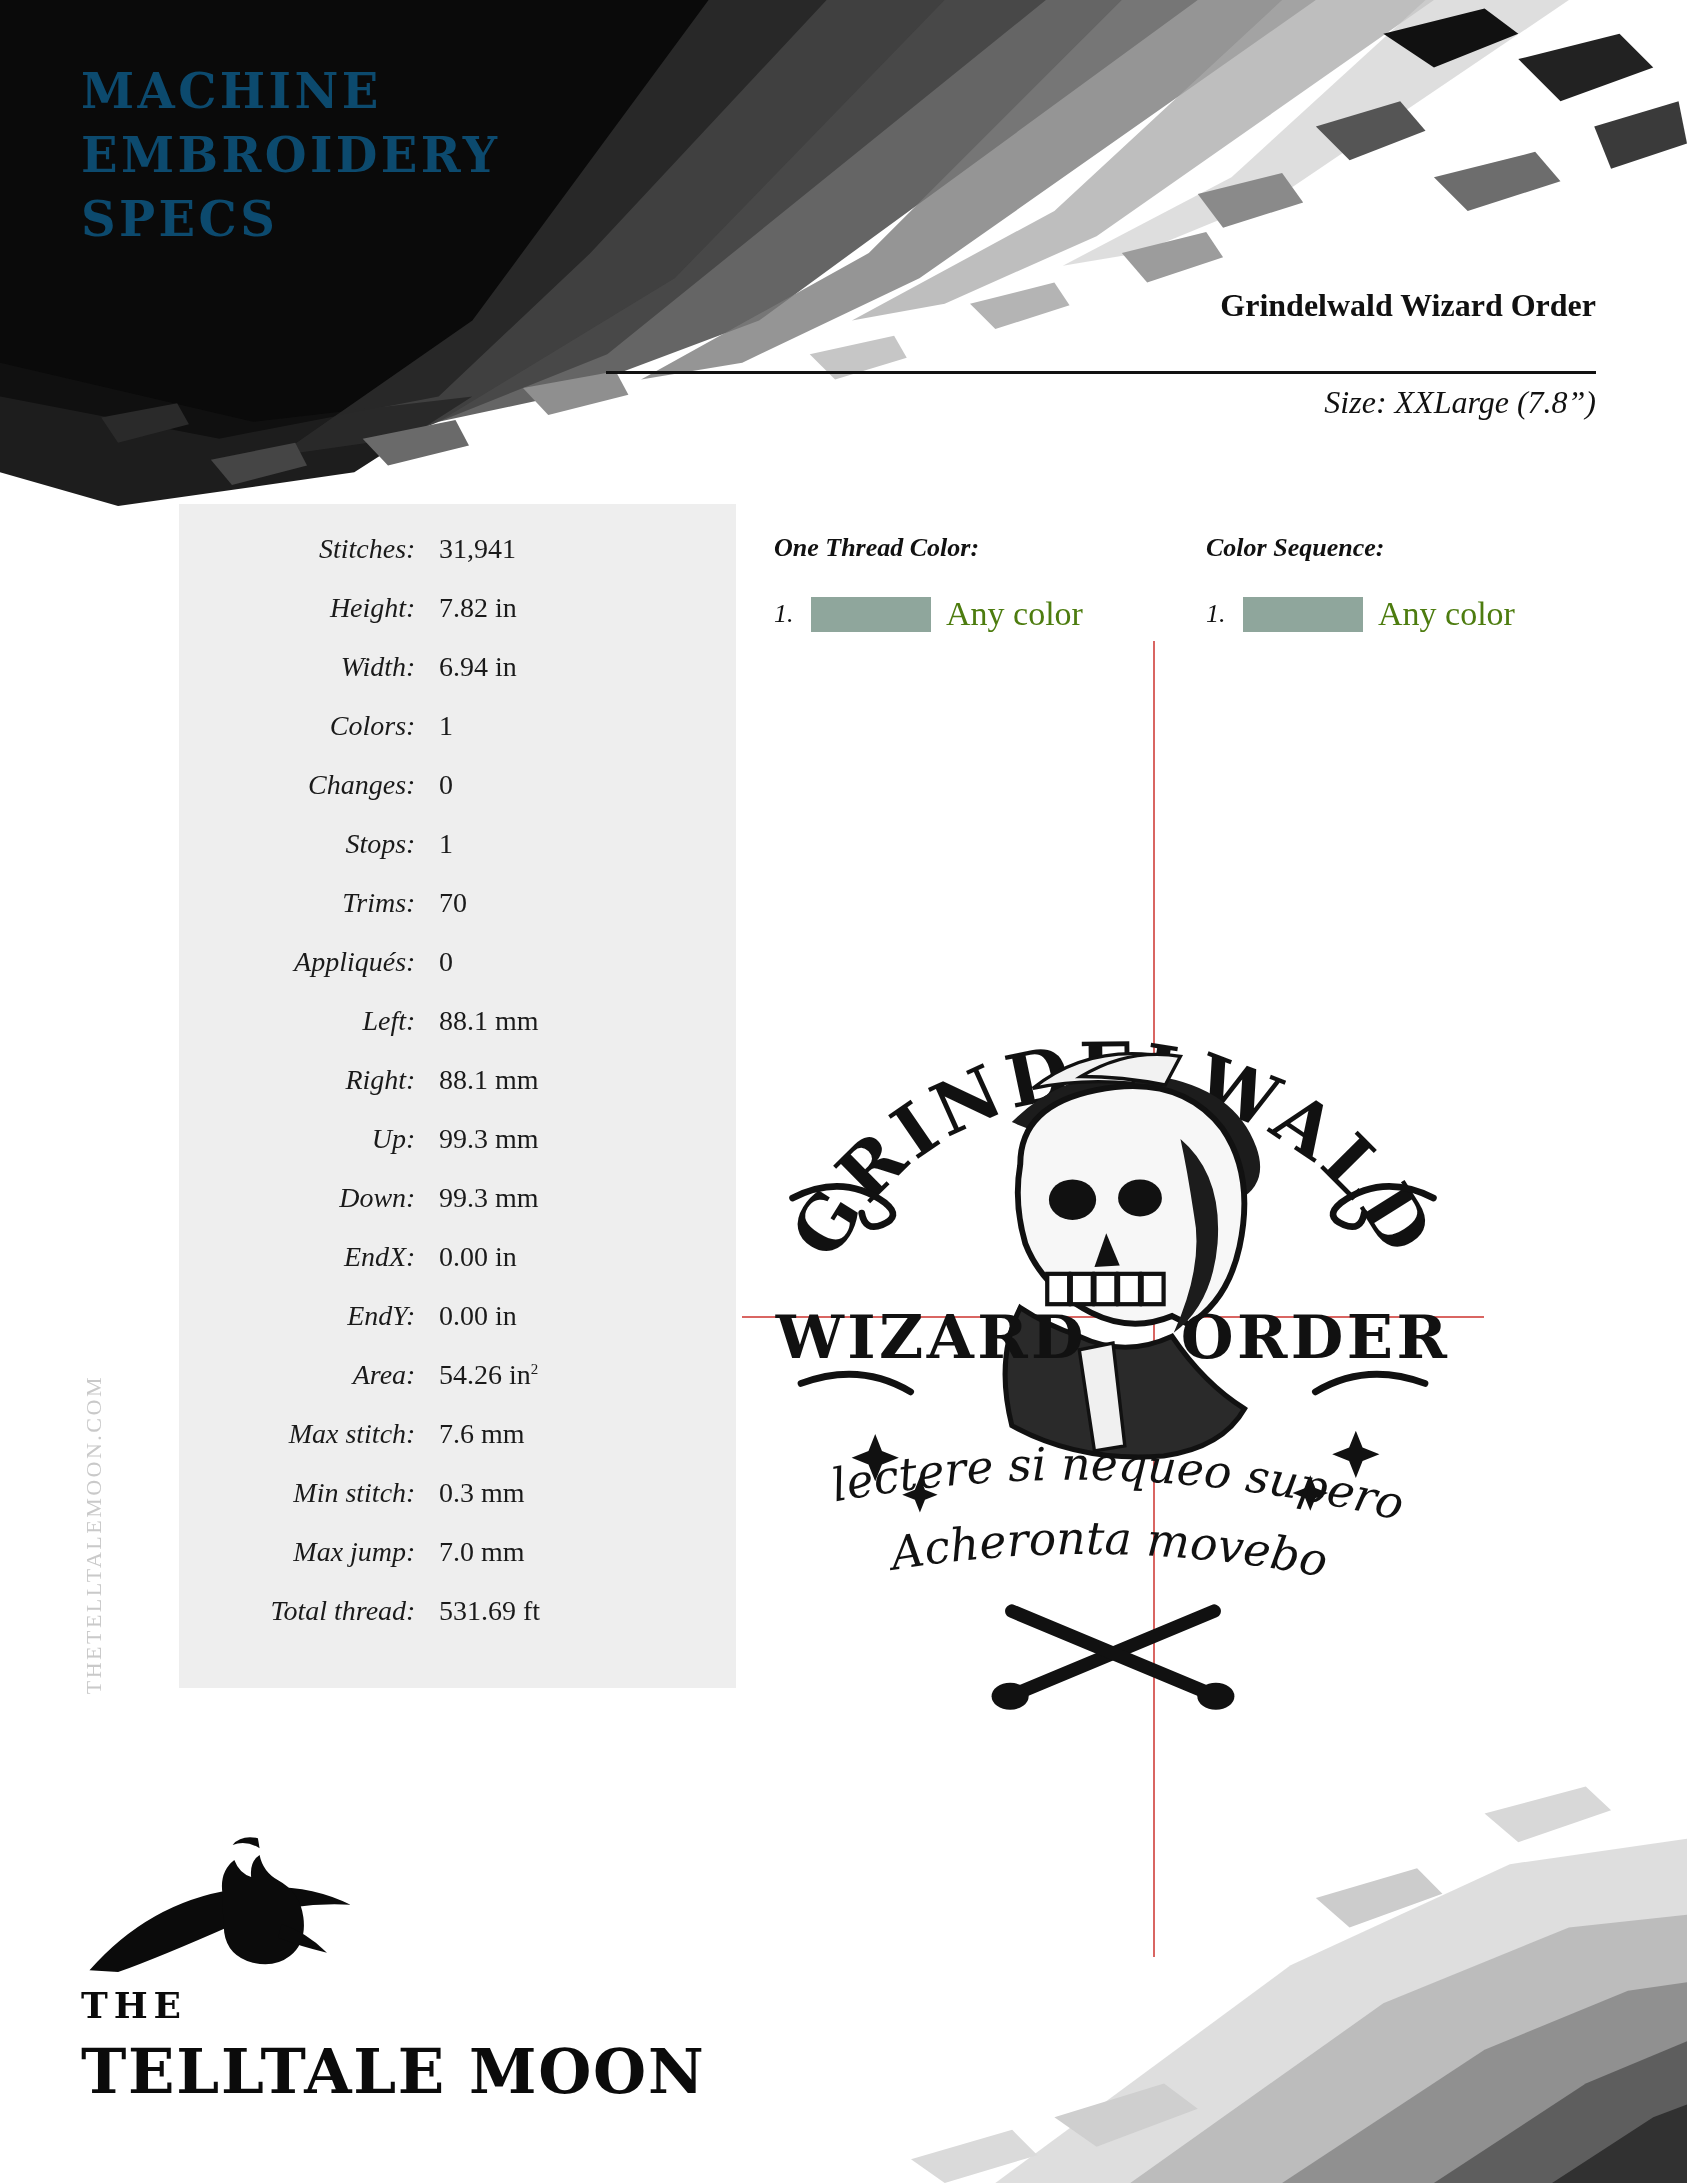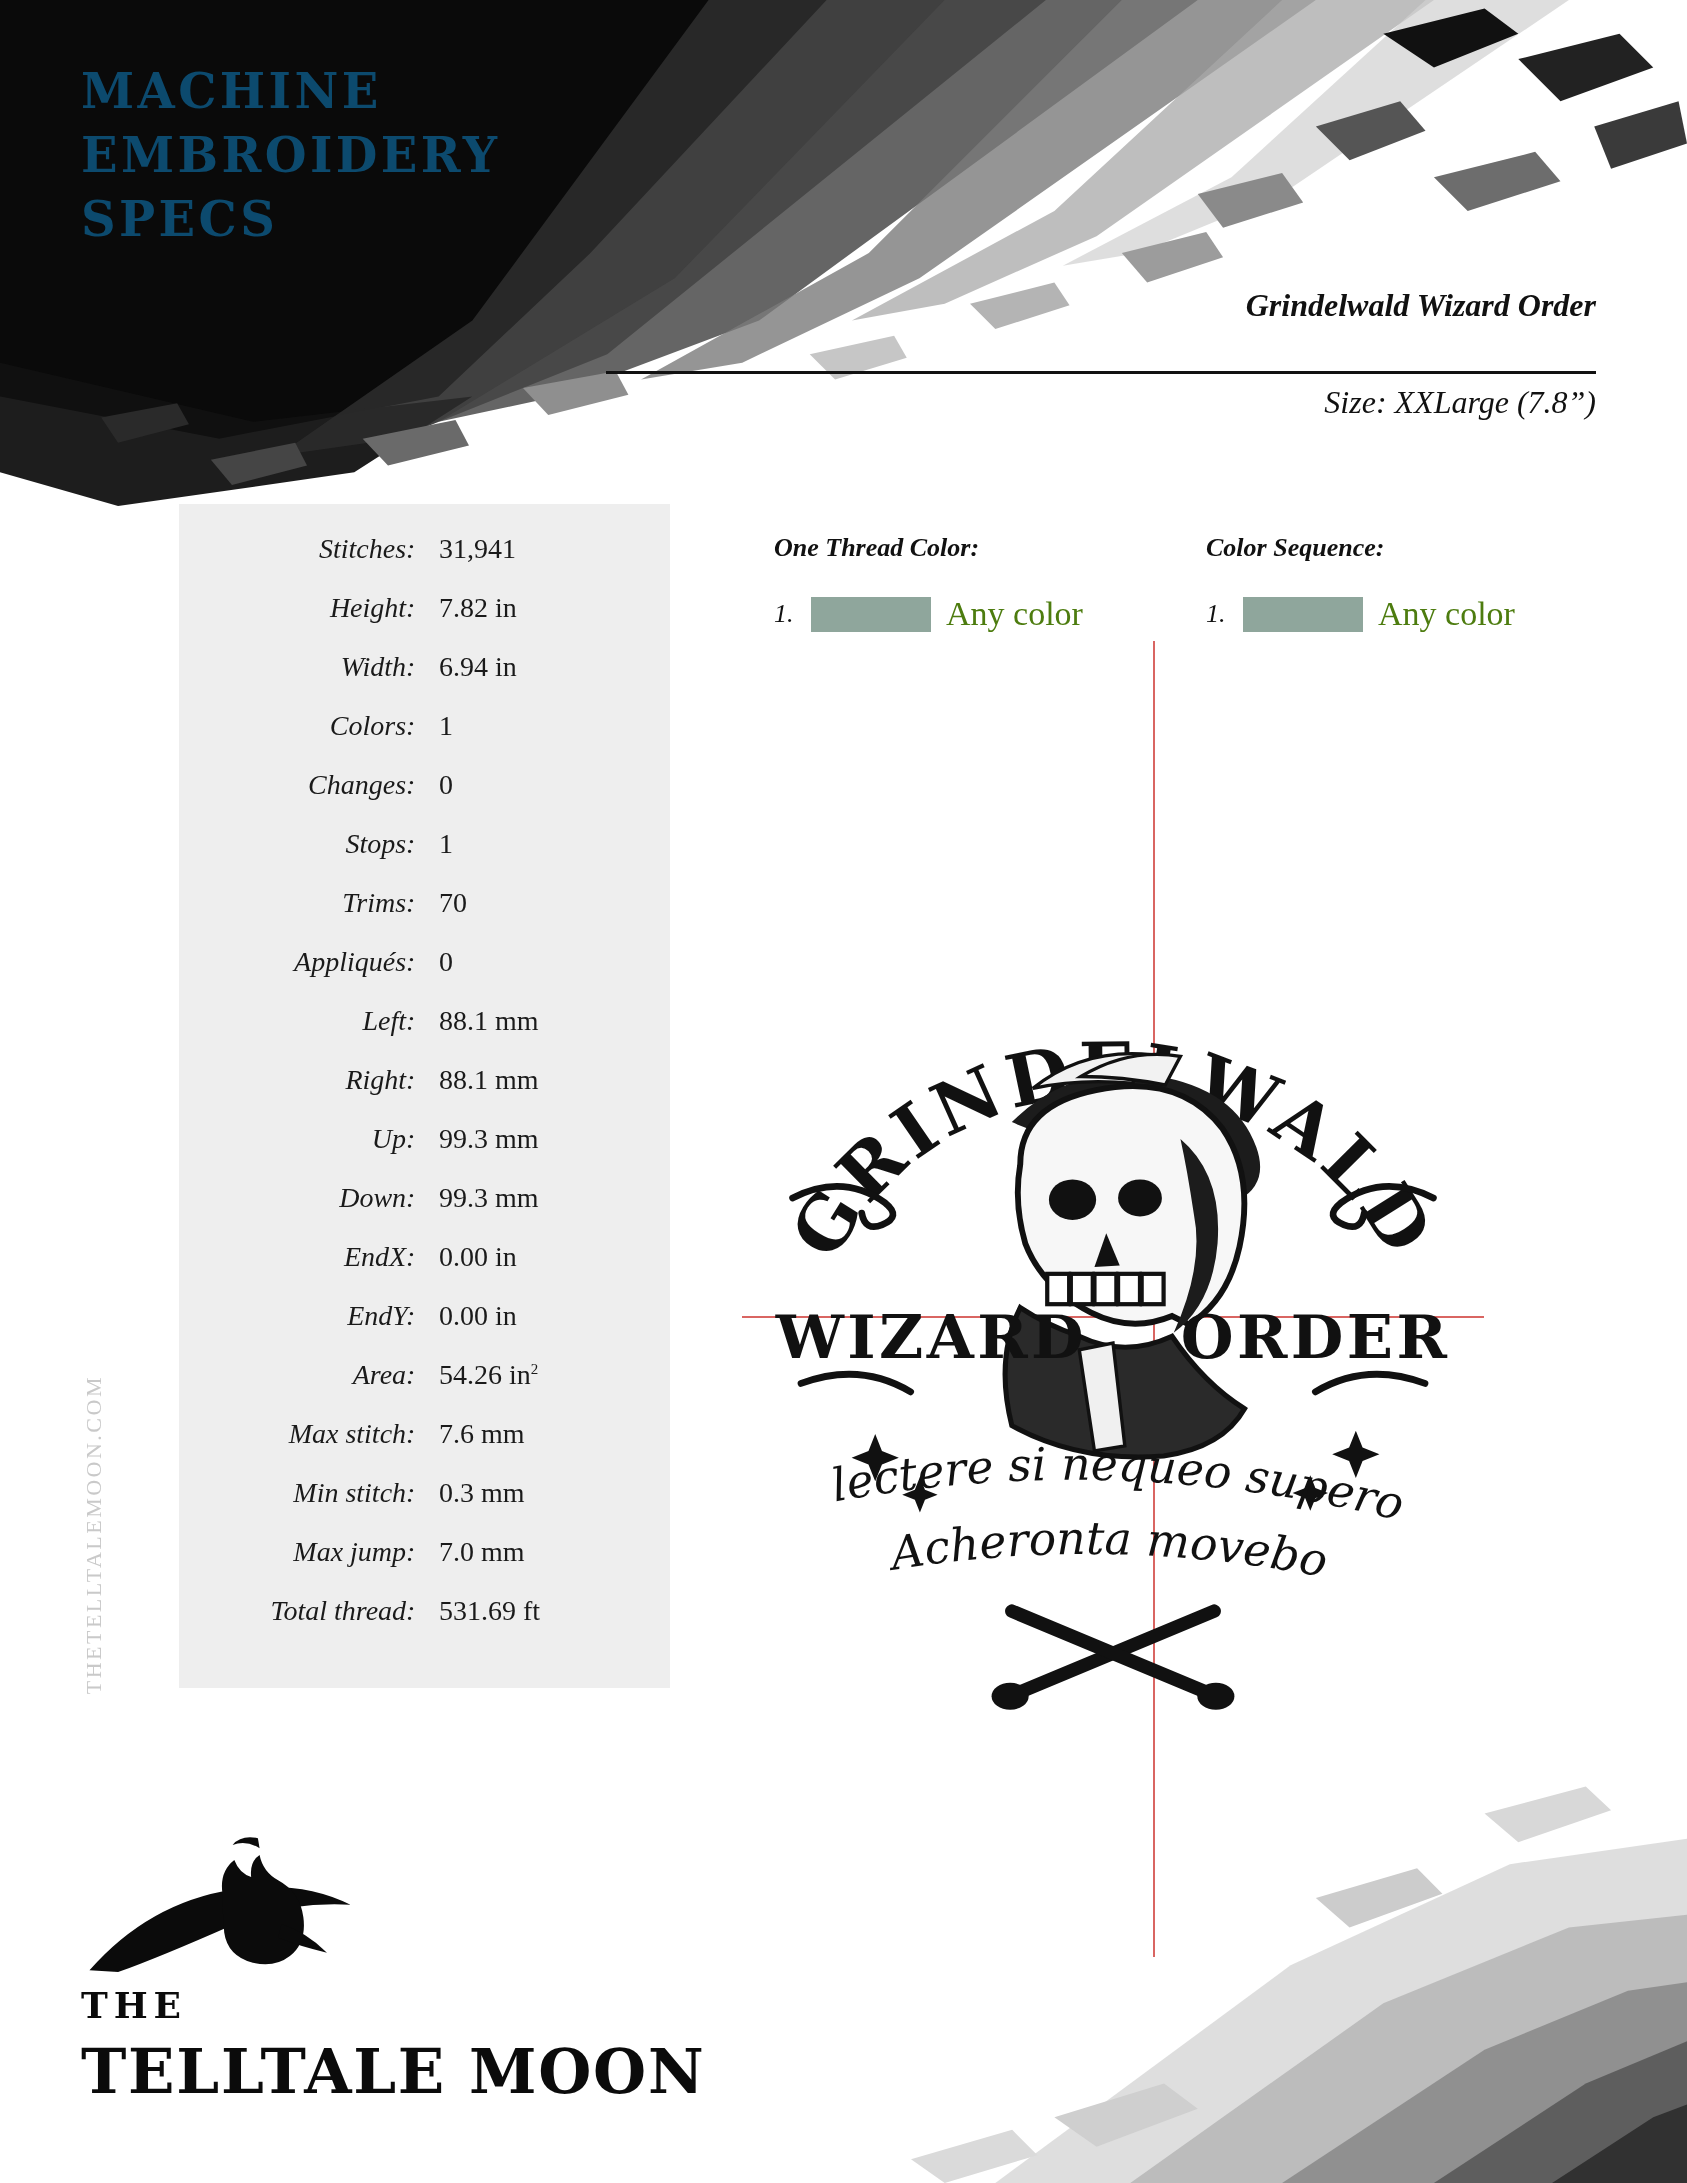--- a/index.html
+++ b/index.html
@@ -34,21 +34,20 @@
     z-index: 5;
     text-transform: uppercase;
   }
   .doc-title div { white-space: nowrap; }
 
   .design-name {
     position: absolute;
     right: 91px;
     top: 287px;
     font-size: 32px;
-    font-style: italic;
     font-weight: bold;
     color: #111;
     z-index: 5;
     text-align: right;
   }
   .name-rule {
     position: absolute;
     left: 606px;
     right: 91px;
     top: 371px;
@@ -66,21 +65,21 @@
     color: #111;
     z-index: 5;
     text-align: right;
   }
 
   
   .specs-panel {
     position: absolute;
     left: 179px;
     top: 504px;
-    width: 491px;
+    width: 557px;
     background: #eeeeee;
     padding: 29px 34px 34px 34px;
     z-index: 5;
   }
   .spec-row {
     display: flex;
     align-items: baseline;
     height: 59px;
   }
   .spec-label {

